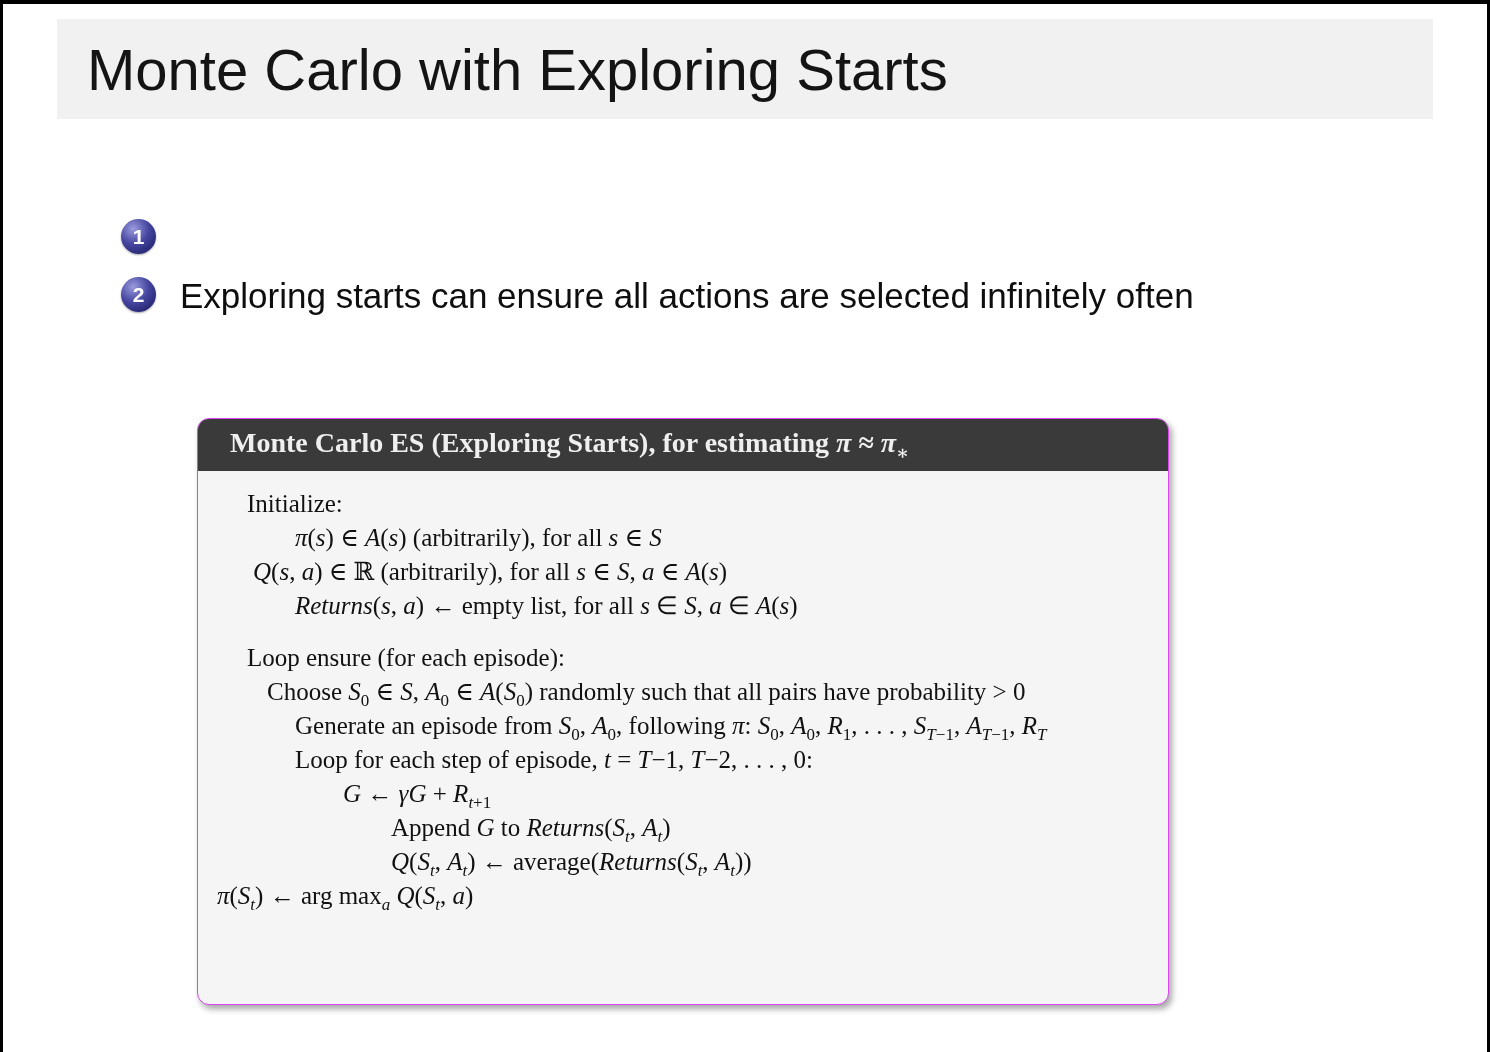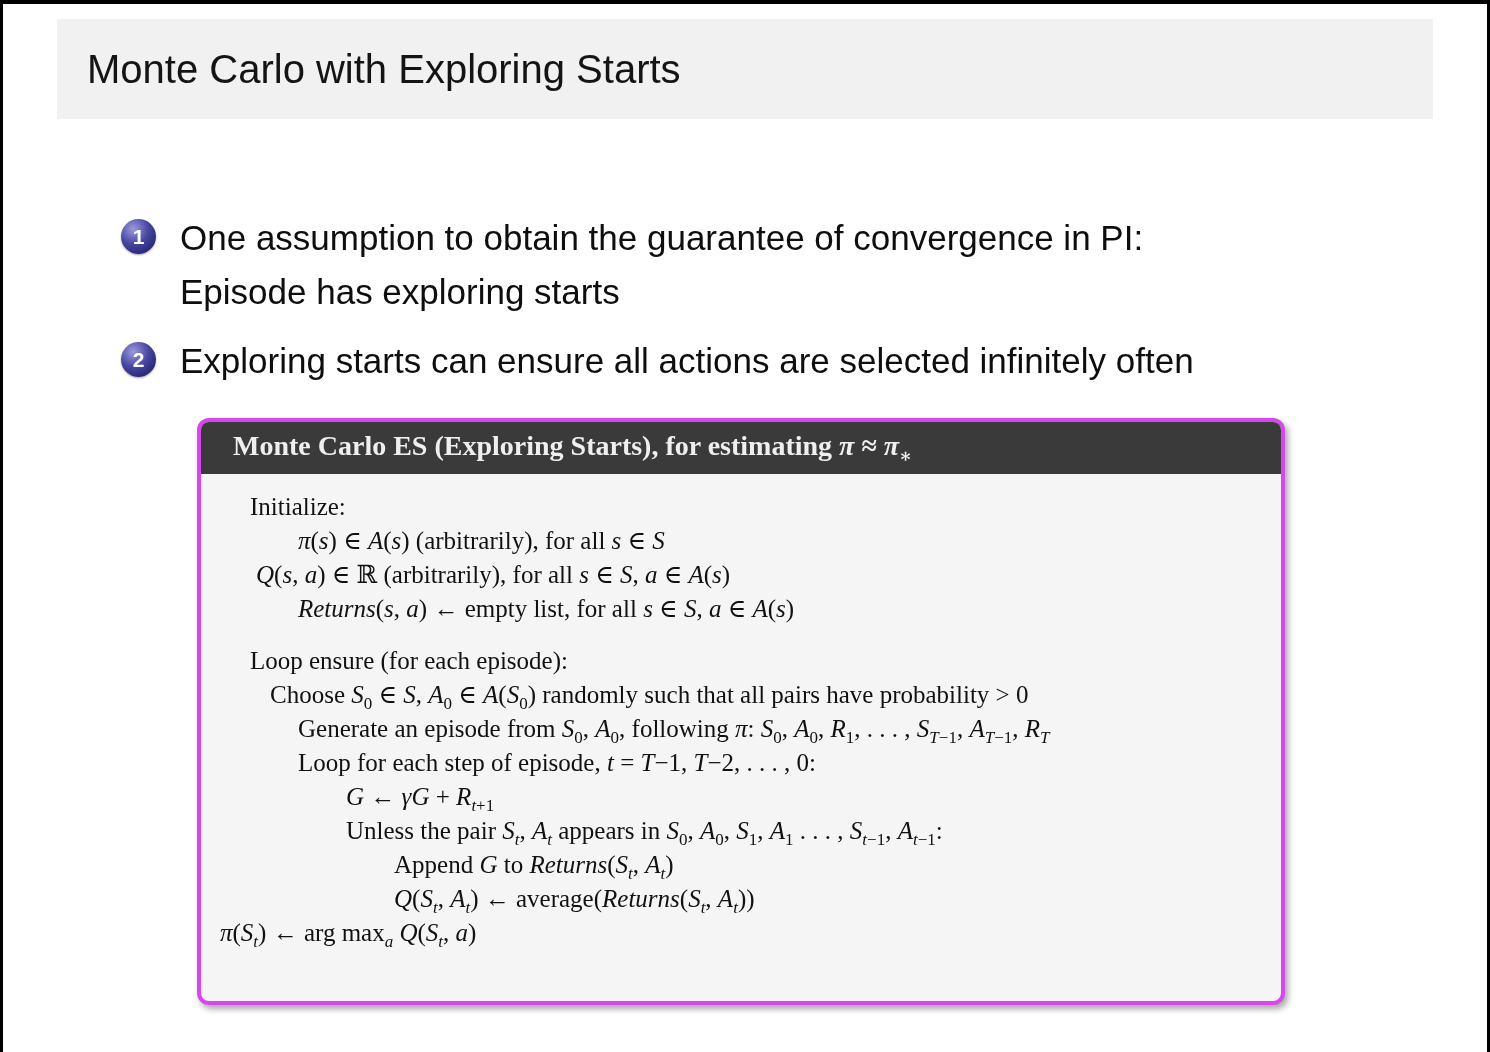--- a/index.html
+++ b/index.html
@@ -14,21 +14,21 @@
     background:#ffffff;
   }
   
   .title-banner{
     position:absolute;left:54px;top:15px;width:1376px;height:100px;
     background:#f1f1f1;
     display:flex;align-items:center;
   }
   .title-text{
     font-family:"Liberation Sans",sans-serif;
-    font-size:40px;color:#141414;padding-left:30px;
+    font-size:58px;color:#141414;padding-left:30px;
   }
   
   .bullets{
     position:absolute;left:118px;top:207px;width:1330px;
   }
   .bullet-item{
     display:flex;align-items:flex-start;gap:24px;margin-bottom:15px;
   }
   .badge{
     flex:0 0 auto;
@@ -39,24 +39,24 @@
     font-size:21px;font-weight:bold;
     margin-top:8px;
     box-shadow:0 1px 2px rgba(0,0,0,0.35);
   }
   .bullet-text{
     font-size:35px;line-height:54px;color:#0e0e0e;
     white-space:pre-line;
   }
   
   .algo-box{
-    position:absolute;left:194px;top:414px;width:1088px;height:587px;
+    position:absolute;left:194px;top:414px;width:972px;height:587px;
     box-sizing:border-box;
     background:#f5f5f5;
-    border:4px solid #d946ef;
+    border:1px solid #d946ef;
     border-radius:12px;
     box-shadow:3px 4px 6px rgba(0,0,0,0.35);
     overflow:hidden;
   }
   .algo-header{
     background:#3a3a3a;color:#efefef;
     font-family:"Liberation Serif","DejaVu Serif",serif;
     font-weight:bold;font-size:28px;
     padding:8px 20px 12px 32px;
   }
@@ -77,41 +77,38 @@
 
 <div class="slide">
 
   <div class="title-banner">
     <div class="title-text">Monte Carlo with Exploring Starts</div>
   </div>
 
   <div class="bullets">
     <div class="bullet-item">
       <div class="badge">1</div>
-      <div class="bullet-text">One assumption to obtain the guarantee of convergence in PI:
-Episode has exploring starts</div>
     </div>
     <div class="bullet-item">
       <div class="badge">2</div>
       <div class="bullet-text">Exploring starts can ensure all actions are selected infinitely often</div>
     </div>
   </div>
 
   <div class="algo-box">
     <div class="algo-header">Monte Carlo ES (Exploring Starts), for estimating <i>π</i> ≈ <i>π</i><sub>∗</sub></div>
     <div class="algo-body">
         <div class="algo-line" style="padding-left: 30px;">Initialize:</div>
         <div class="algo-line" style="padding-left: 78px;"><i>π</i>(<i>s</i>) ∈ <i>A</i>(<i>s</i>) (arbitrarily), for all <i>s</i> ∈ <i>S</i></div>
         <div class="algo-line" style="padding-left: 36px;"><i>Q</i>(<i>s</i>, <i>a</i>) ∈ ℝ (arbitrarily), for all <i>s</i> ∈ <i>S</i>, <i>a</i> ∈ <i>A</i>(<i>s</i>)</div>
-        <div class="algo-line" style="padding-left: 78px;"><i>Returns</i>(<i>s</i>, <i>a</i>) ← empty list, for all <i>s</i> ∈ <i>S</i>, <i>a</i> ∈ <i>A</i>(<i>s</i>)</div>
+        <div class="algo-line" style="padding-left: 78px; font-family: Liberation Serif, serif;"><i>Returns</i>(<i>s</i>, <i>a</i>) ← empty list, for all <i>s</i> ∈ <i>S</i>, <i>a</i> ∈ <i>A</i>(<i>s</i>)</div>
         <div class="algo-line gap-before" style="padding-left: 30px;">Loop ensure (for each episode):</div>
         <div class="algo-line" style="padding-left: 50px;">Choose <i>S</i><sub>0</sub> ∈ <i>S</i>, <i>A</i><sub>0</sub> ∈ <i>A</i>(<i>S</i><sub>0</sub>) randomly such that all pairs have probability &gt; 0</div>
         <div class="algo-line" style="padding-left: 78px;">Generate an episode from <i>S</i><sub>0</sub>, <i>A</i><sub>0</sub>, following <i>π</i>: <i>S</i><sub>0</sub>, <i>A</i><sub>0</sub>, <i>R</i><sub>1</sub>, . . . , <i>S</i><sub><i>T</i>−1</sub>, <i>A</i><sub><i>T</i>−1</sub>, <i>R</i><sub><i>T</i></sub></div>
         <div class="algo-line" style="padding-left: 78px;">Loop for each step of episode, <i>t</i> = <i>T</i>−1, <i>T</i>−2, . . . , 0:</div>
         <div class="algo-line" style="padding-left: 126px;"><i>G</i> ← <i>γ</i><i>G</i> + <i>R</i><sub><i>t</i>+1</sub></div>
-        <div class="algo-line" style="padding-left: 126px;">Unless the pair <i>S</i><sub><i>t</i></sub>, <i>A</i><sub><i>t</i></sub> appears in <i>S</i><sub>0</sub>, <i>A</i><sub>0</sub>, <i>S</i><sub>1</sub>, <i>A</i><sub>1</sub> . . . , <i>S</i><sub><i>t</i>−1</sub>, <i>A</i><sub><i>t</i>−1</sub>:</div>
         <div class="algo-line" style="padding-left: 174px;">Append <i>G</i> to <i>Returns</i>(<i>S</i><sub><i>t</i></sub>, <i>A</i><sub><i>t</i></sub>)</div>
         <div class="algo-line" style="padding-left: 174px;"><i>Q</i>(<i>S</i><sub><i>t</i></sub>, <i>A</i><sub><i>t</i></sub>) ← average(<i>Returns</i>(<i>S</i><sub><i>t</i></sub>, <i>A</i><sub><i>t</i></sub>))</div>
         <div class="algo-line" style=""><i>π</i>(<i>S</i><sub><i>t</i></sub>) ← arg max<sub><i>a</i></sub> <i>Q</i>(<i>S</i><sub><i>t</i></sub>, <i>a</i>)</div>
       </div>
   </div>
 
 </div>
 
 </body></html>

